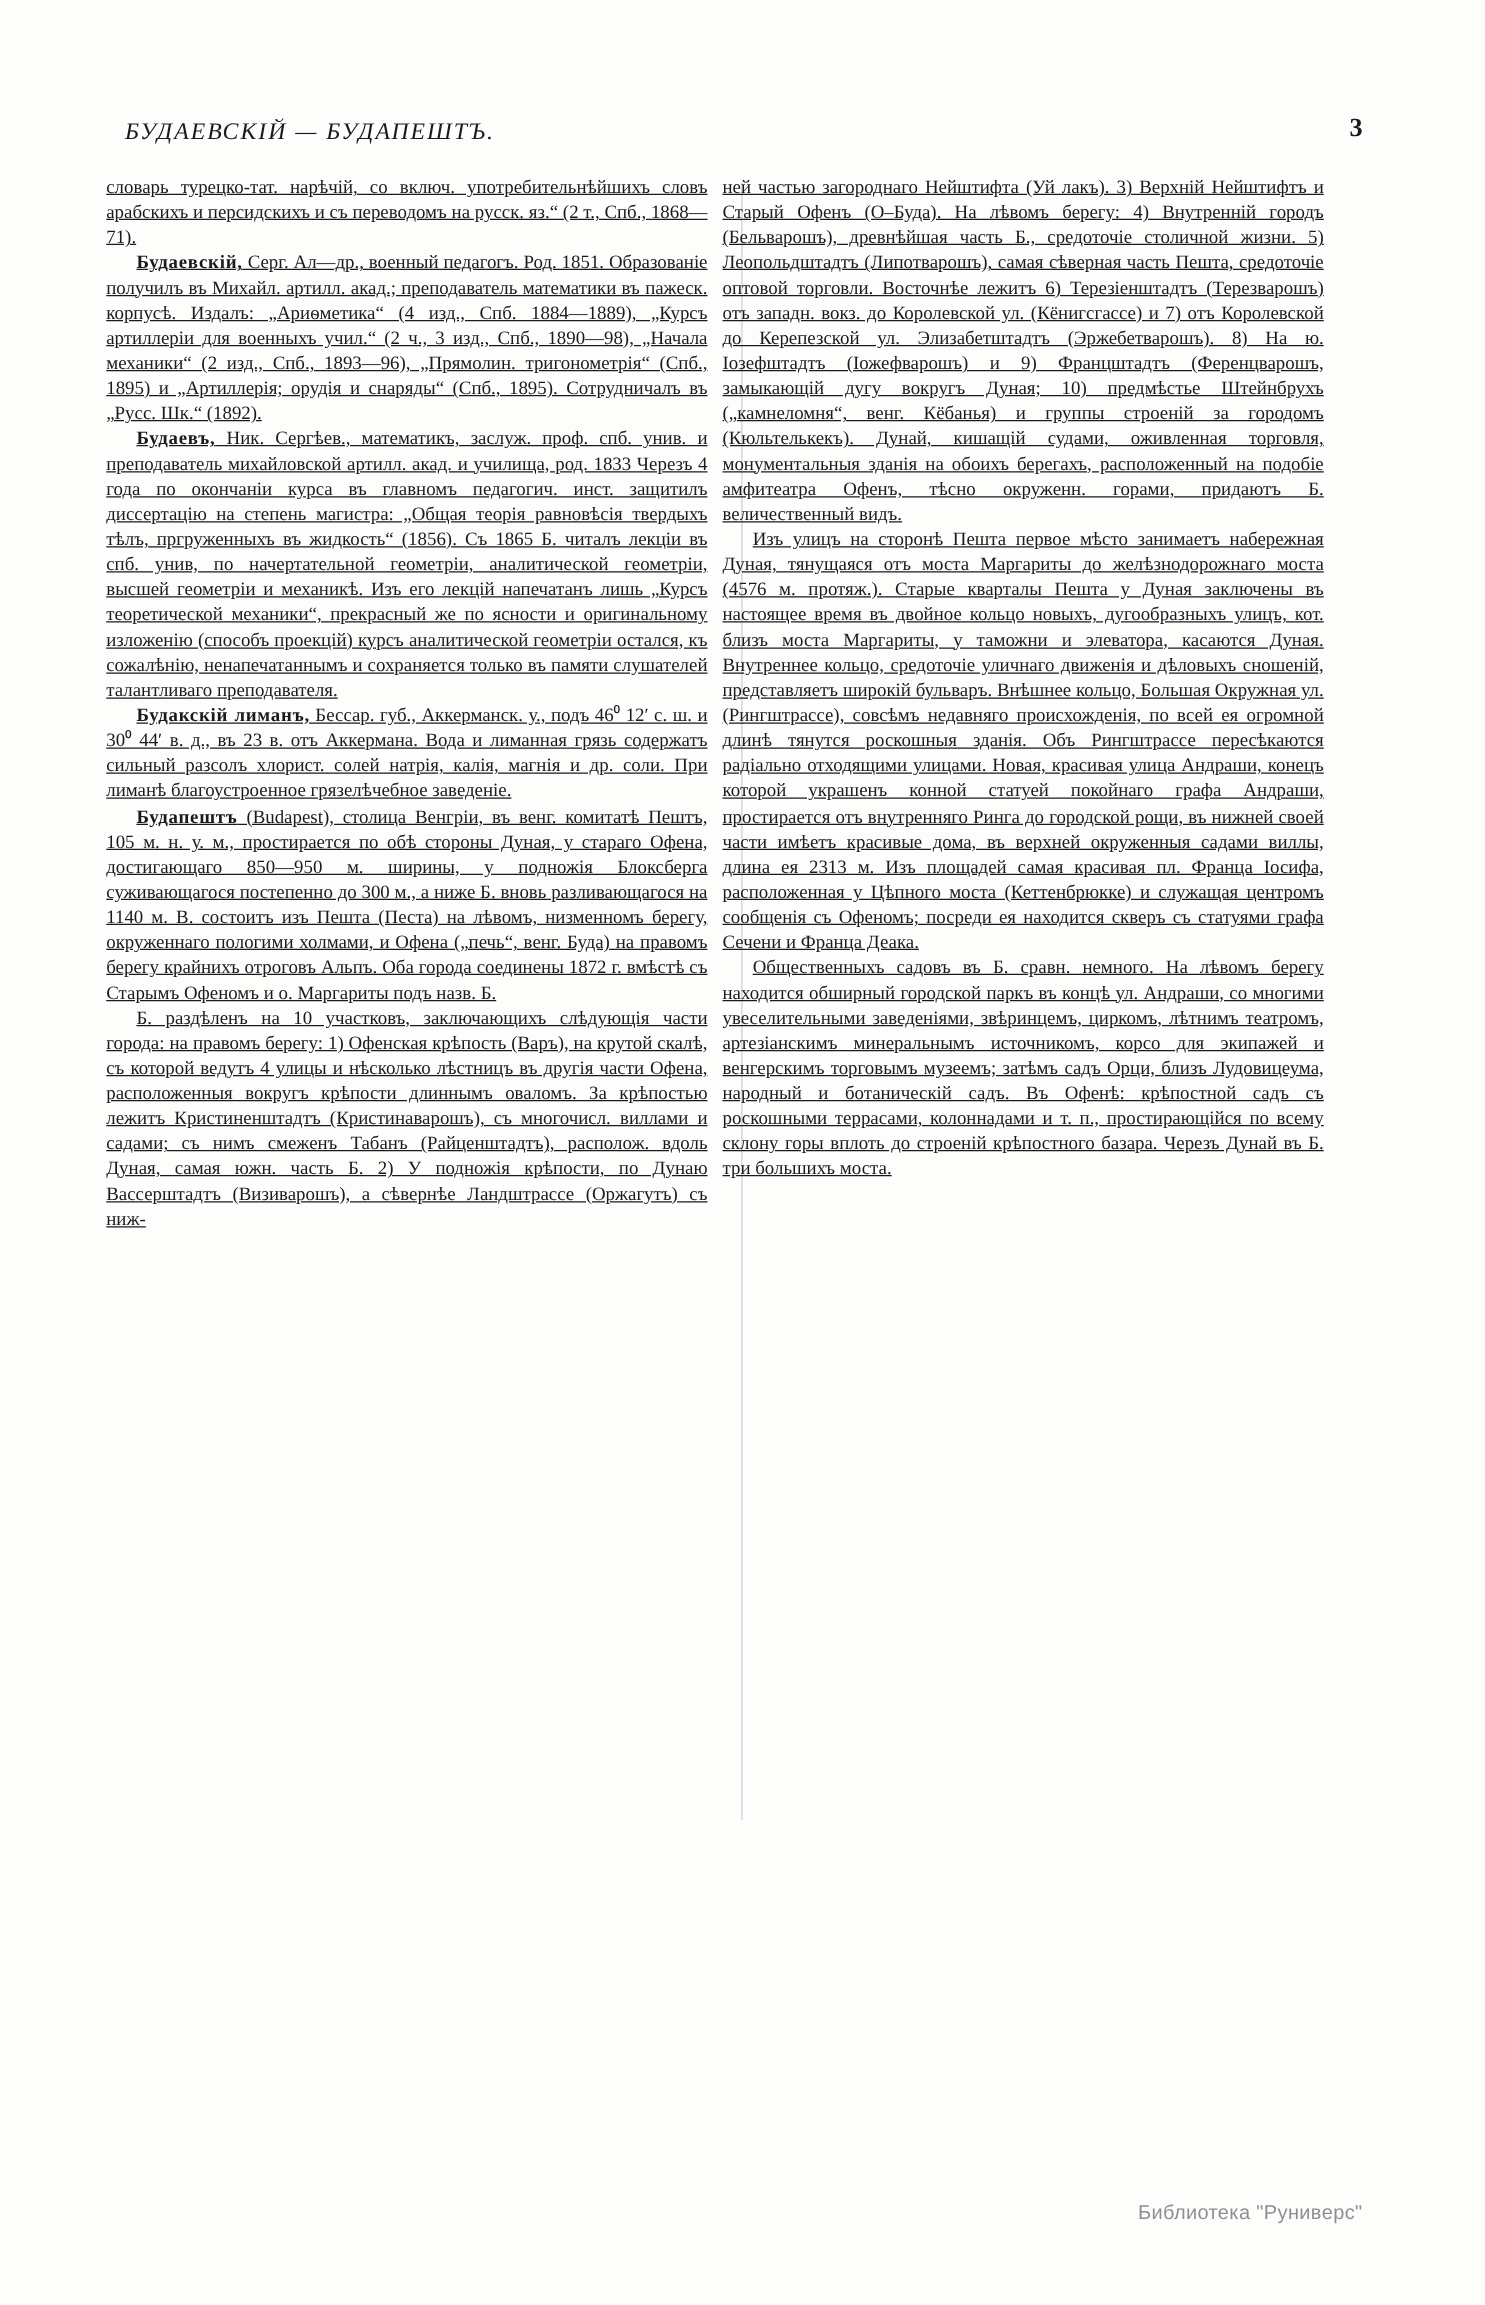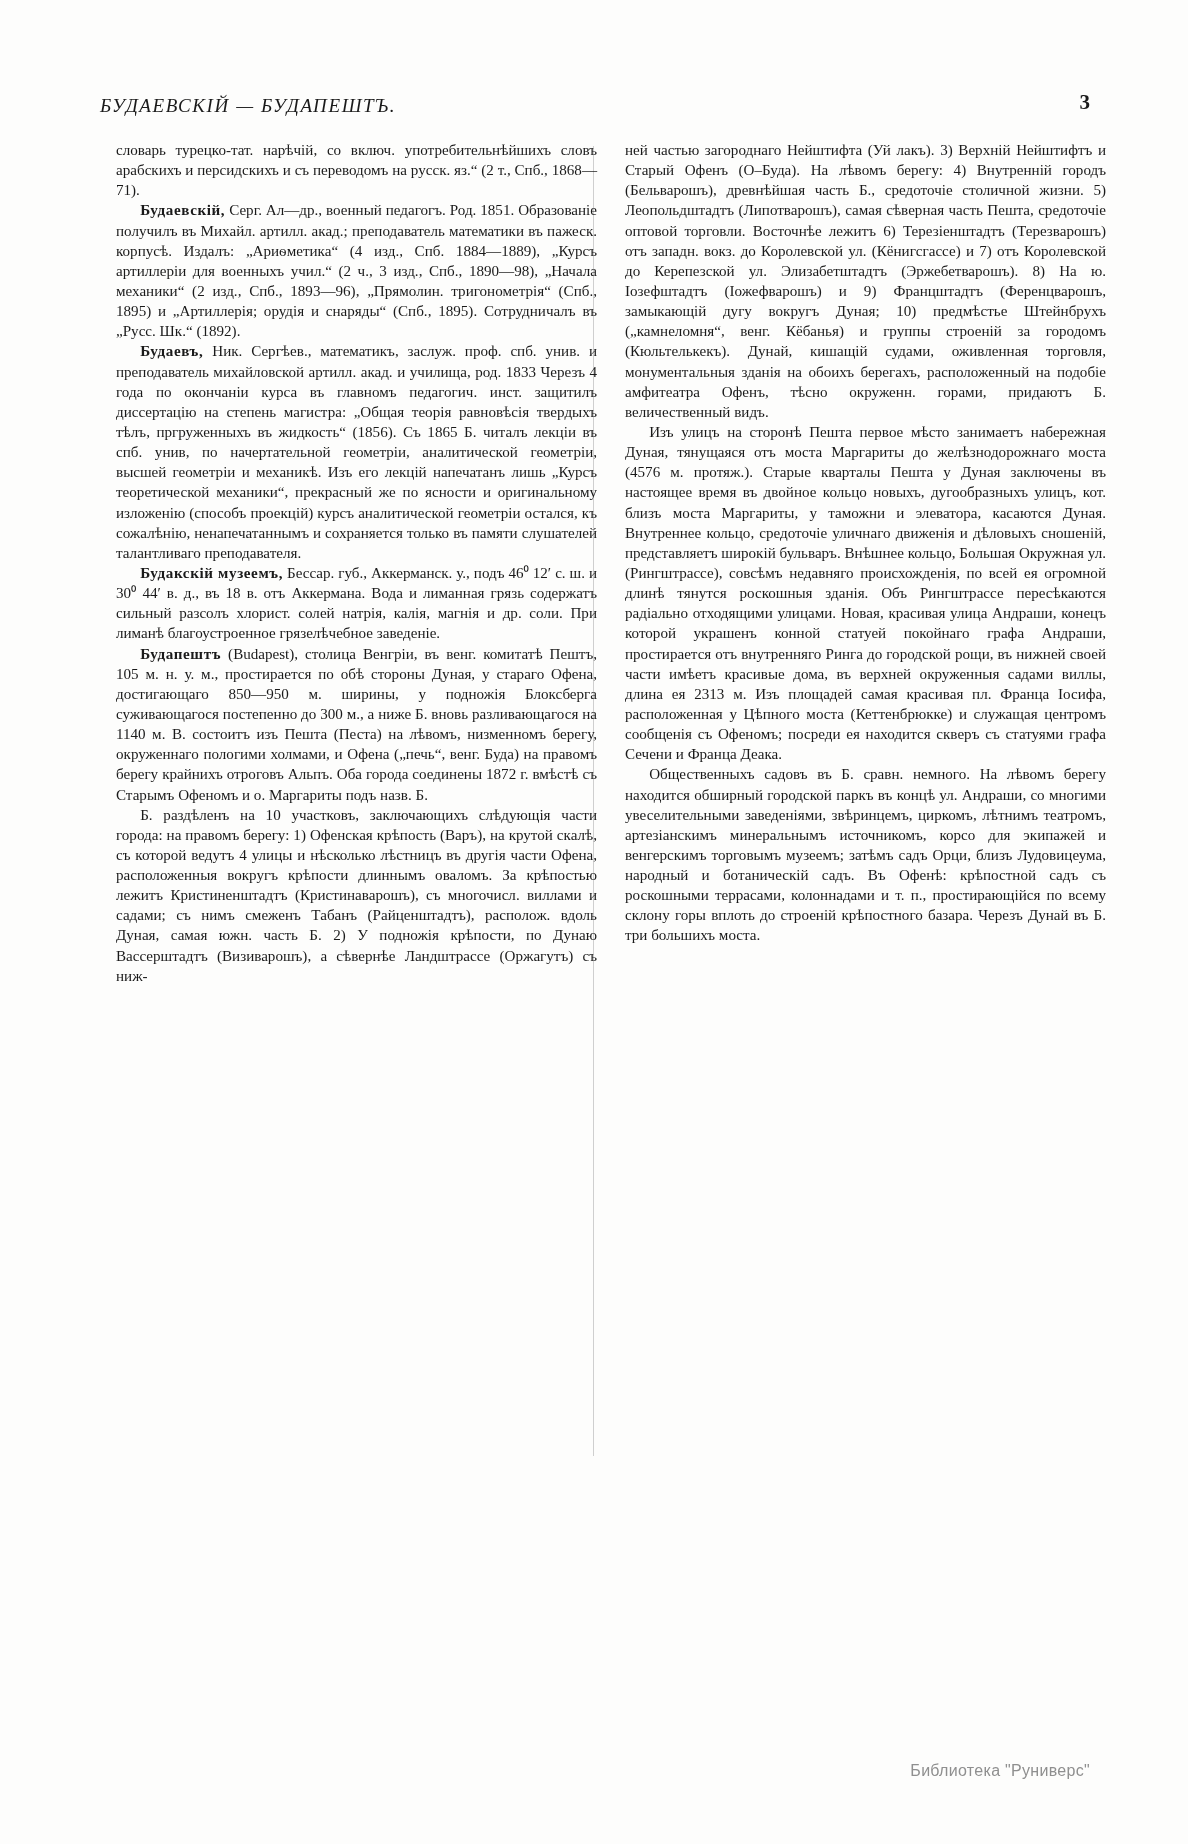--- a/index.html
+++ b/index.html
@@ -41,25 +41,26 @@
   }
   .page-number {
     position: absolute;
     right: 0px;
     top: 90px;
     font-size: 21px;
     font-weight: bold;
   }
   .columns {
     position: absolute;
-    left: 116px;
+    left: 85px;
     top: 140px;
     width: 990px;
     display: flex;
-    gap: 28px;
+    gap: 12px;
+    text-decoration: underline;
   }
   .col {
     width: 481px;
     font-size: 15.1px;
     line-height: 1.335;
     text-align: justify;
     text-justify: inter-word;
     hyphens: manual;
   }
   .col p {
@@ -108,21 +109,21 @@
   </div>
 
   <div class="divider"></div>
 
   <div class="columns">
 
     <div class="col">
       <p class="noindent"><span>словарь турецко-тат. нарѣчій, со включ. употребительнѣйшихъ словъ арабскихъ и персидскихъ и съ переводомъ на русск. яз.“ (2 т., Спб., 1868—71).</span></p>
       <p><span class="hw">Будаевскій,</span><span> Серг. Ал—др., военный педагогъ. Род. 1851. Образованіе получилъ въ Михайл. артилл. акад.; преподаватель математики въ пажеск. корпусѣ. Издалъ: „Ариѳметика“ (4 изд., Спб. 1884—1889), „Курсъ артиллеріи для военныхъ учил.“ (2 ч., 3 изд., Спб., 1890—98), „Начала механики“ (2 изд., Спб., 1893—96), „Прямолин. тригонометрія“ (Спб., 1895) и „Артиллерія; орудія и снаряды“ (Спб., 1895). Сотрудничалъ въ „Русс. Шк.“ (1892).</span></p>
       <p><span class="hw">Будаевъ,</span><span> Ник. Сергѣев., математикъ, заслуж. проф. спб. унив. и преподаватель михайловской артилл. акад. и училища, род. 1833  Черезъ 4 года по окончаніи курса въ главномъ педагогич. инст. защитилъ диссертацію на степень магистра: „Общая теорія равновѣсія твердыхъ тѣлъ, пргруженныхъ въ жидкость“ (1856). Съ 1865 Б. читалъ лекціи въ спб. унив, по начертательной геометріи, аналитической геометріи, высшей геометріи и механикѣ. Изъ его лекцій напечатанъ лишь „Курсъ теоретической механики“, прекрасный же по ясности и оригинальному изложенію (способъ проекцій) курсъ аналитической геометріи остался, къ сожалѣнію, ненапечатаннымъ и сохраняется только въ памяти слушателей талантливаго преподавателя.</span></p>
-      <p><span class="hw">Будакскій музеемъ,</span><span> Бессар. губ., Аккерманск. у., подъ 46⁰ 12′ с. ш. и 30⁰ 44′ в. д., въ 18 в. отъ Аккермана.  Вода и лиманная грязь содержатъ сильный разсолъ хлорист. солей натрія, калія, магнія и др. соли.  При лиманѣ благоустроенное грязелѣчебное заведеніе.</span></p>
+      <p><span class="hw">Будакскій лиманъ,</span><span> Бессар. губ., Аккерманск. у., подъ 46⁰ 12′ с. ш. и 30⁰ 44′ в. д., въ 23 в. отъ Аккермана.  Вода и лиманная грязь содержатъ сильный разсолъ хлорист. солей натрія, калія, магнія и др. соли.  При лиманѣ благоустроенное грязелѣчебное заведеніе.</span></p>
       <p><span class="hw">Будапештъ</span><span> (Budapest), столица Венгріи, въ венг. комитатѣ Пештъ, 105 м. н. у. м., простирается по обѣ стороны Дуная, у стараго Офена, достигающаго 850—950 м. ширины, у подножія Блоксберга суживающагося постепенно до 300 м., а ниже Б. вновь разливающагося на 1140 м.  В. состоитъ изъ Пешта (Песта) на лѣвомъ, низменномъ берегу, окруженнаго пологими холмами, и Офена („печь“, венг. Буда) на правомъ берегу крайнихъ отроговъ Альпъ.  Оба города соединены 1872 г. вмѣстѣ съ Старымъ Офеномъ и о. Маргариты подъ назв. Б.</span></p>
       <p><span>Б. раздѣленъ на 10 участковъ, заключающихъ слѣдующія части города: на правомъ берегу: 1) Офенская крѣпость (Варъ), на крутой скалѣ, съ которой ведутъ 4 улицы и нѣсколько лѣстницъ въ другія части Офена, расположенныя вокругъ крѣпости длиннымъ оваломъ.  За крѣпостью лежитъ Кристиненштадтъ (Кристинаварошъ), съ многочисл. виллами и садами; съ нимъ смеженъ Табанъ (Райценштадтъ), располож. вдоль Дуная, самая южн. часть Б.  2) У подножія крѣпости, по Дунаю Вассерштадтъ (Визиварошъ), а сѣвернѣе Ландштрассе (Оржагутъ) съ ниж-</span></p>
     </div>
 
     <div class="col">
       <p class="noindent"><span>ней частью загороднаго Нейштифта (Уй лакъ). 3) Верхній Нейштифтъ и Старый Офенъ (О–Буда).  На лѣвомъ берегу: 4) Внутренній городъ (Бельварошъ), древнѣйшая часть Б., средоточіе столичной жизни. 5) Леопольдштадтъ (Липотварошъ), самая сѣверная часть Пешта, средоточіе оптовой торговли.  Восточнѣе лежитъ 6) Терезіенштадтъ (Терезварошъ) отъ западн. вокз. до Королевской ул. (Кёнигсгассе) и 7) отъ Королевской до Керепезской ул. Элизабетштадтъ (Эржебетварошъ).  8) На ю. Іозефштадтъ (Іожефварошъ) и 9) Францштадтъ (Ференцварошъ, замыкающій дугу вокругъ Дуная; 10) предмѣстье Штейнбрухъ („камнеломня“, венг. Кёбанья) и группы строеній за городомъ (Кюльтелькекъ).  Дунай, кишащій судами, оживленная торговля, монументальныя зданія на обоихъ берегахъ, расположенный на подобіе амфитеатра Офенъ, тѣсно окруженн. горами, придаютъ Б. величественный видъ.</span></p>
       <p><span>Изъ улицъ на сторонѣ Пешта первое мѣсто занимаетъ набережная Дуная, тянущаяся отъ моста Маргариты до желѣзнодорожнаго моста (4576 м. протяж.).  Старые кварталы Пешта у Дуная заключены въ настоящее время въ двойное кольцо новыхъ, дугообразныхъ улицъ, кот. близъ моста Маргариты, у таможни и элеватора, касаются Дуная.  Внутреннее кольцо, средоточіе уличнаго движенія и дѣловыхъ сношеній, представляетъ широкій бульваръ.  Внѣшнее кольцо, Большая Окружная ул. (Рингштрассе), совсѣмъ недавняго происхожденія, по всей ея огромной длинѣ тянутся роскошныя зданія.  Объ Рингштрассе пересѣкаются радіально отходящими улицами.  Новая, красивая улица Андраши, конецъ которой украшенъ конной статуей покойнаго графа Андраши, простирается отъ внутренняго Ринга до городской рощи, въ нижней своей части имѣетъ красивые дома, въ верхней окруженныя садами виллы, длина ея 2313 м. Изъ площадей самая красивая пл. Франца Іосифа, расположенная у Цѣпного моста (Кеттенбрюкке) и служащая центромъ сообщенія съ Офеномъ; посреди ея находится скверъ съ статуями графа Сечени и Франца Деака.</span></p>
       <p><span>Общественныхъ садовъ въ Б. сравн. немного.  На лѣвомъ берегу находится обширный городской паркъ въ концѣ ул. Андраши, со многими увеселительными заведеніями, звѣринцемъ, циркомъ, лѣтнимъ театромъ, артезіанскимъ минеральнымъ источникомъ, корсо для экипажей и венгерскимъ торговымъ музеемъ; затѣмъ садъ Орци, близъ Лудовицеума, народный и ботаническій садъ.  Въ Офенѣ: крѣпостной садъ съ роскошными террасами, колоннадами и т. п., простирающійся по всему склону горы вплоть до строеній крѣпостного базара.  Черезъ Дунай въ Б. три большихъ моста.</span></p>
     </div>
 

